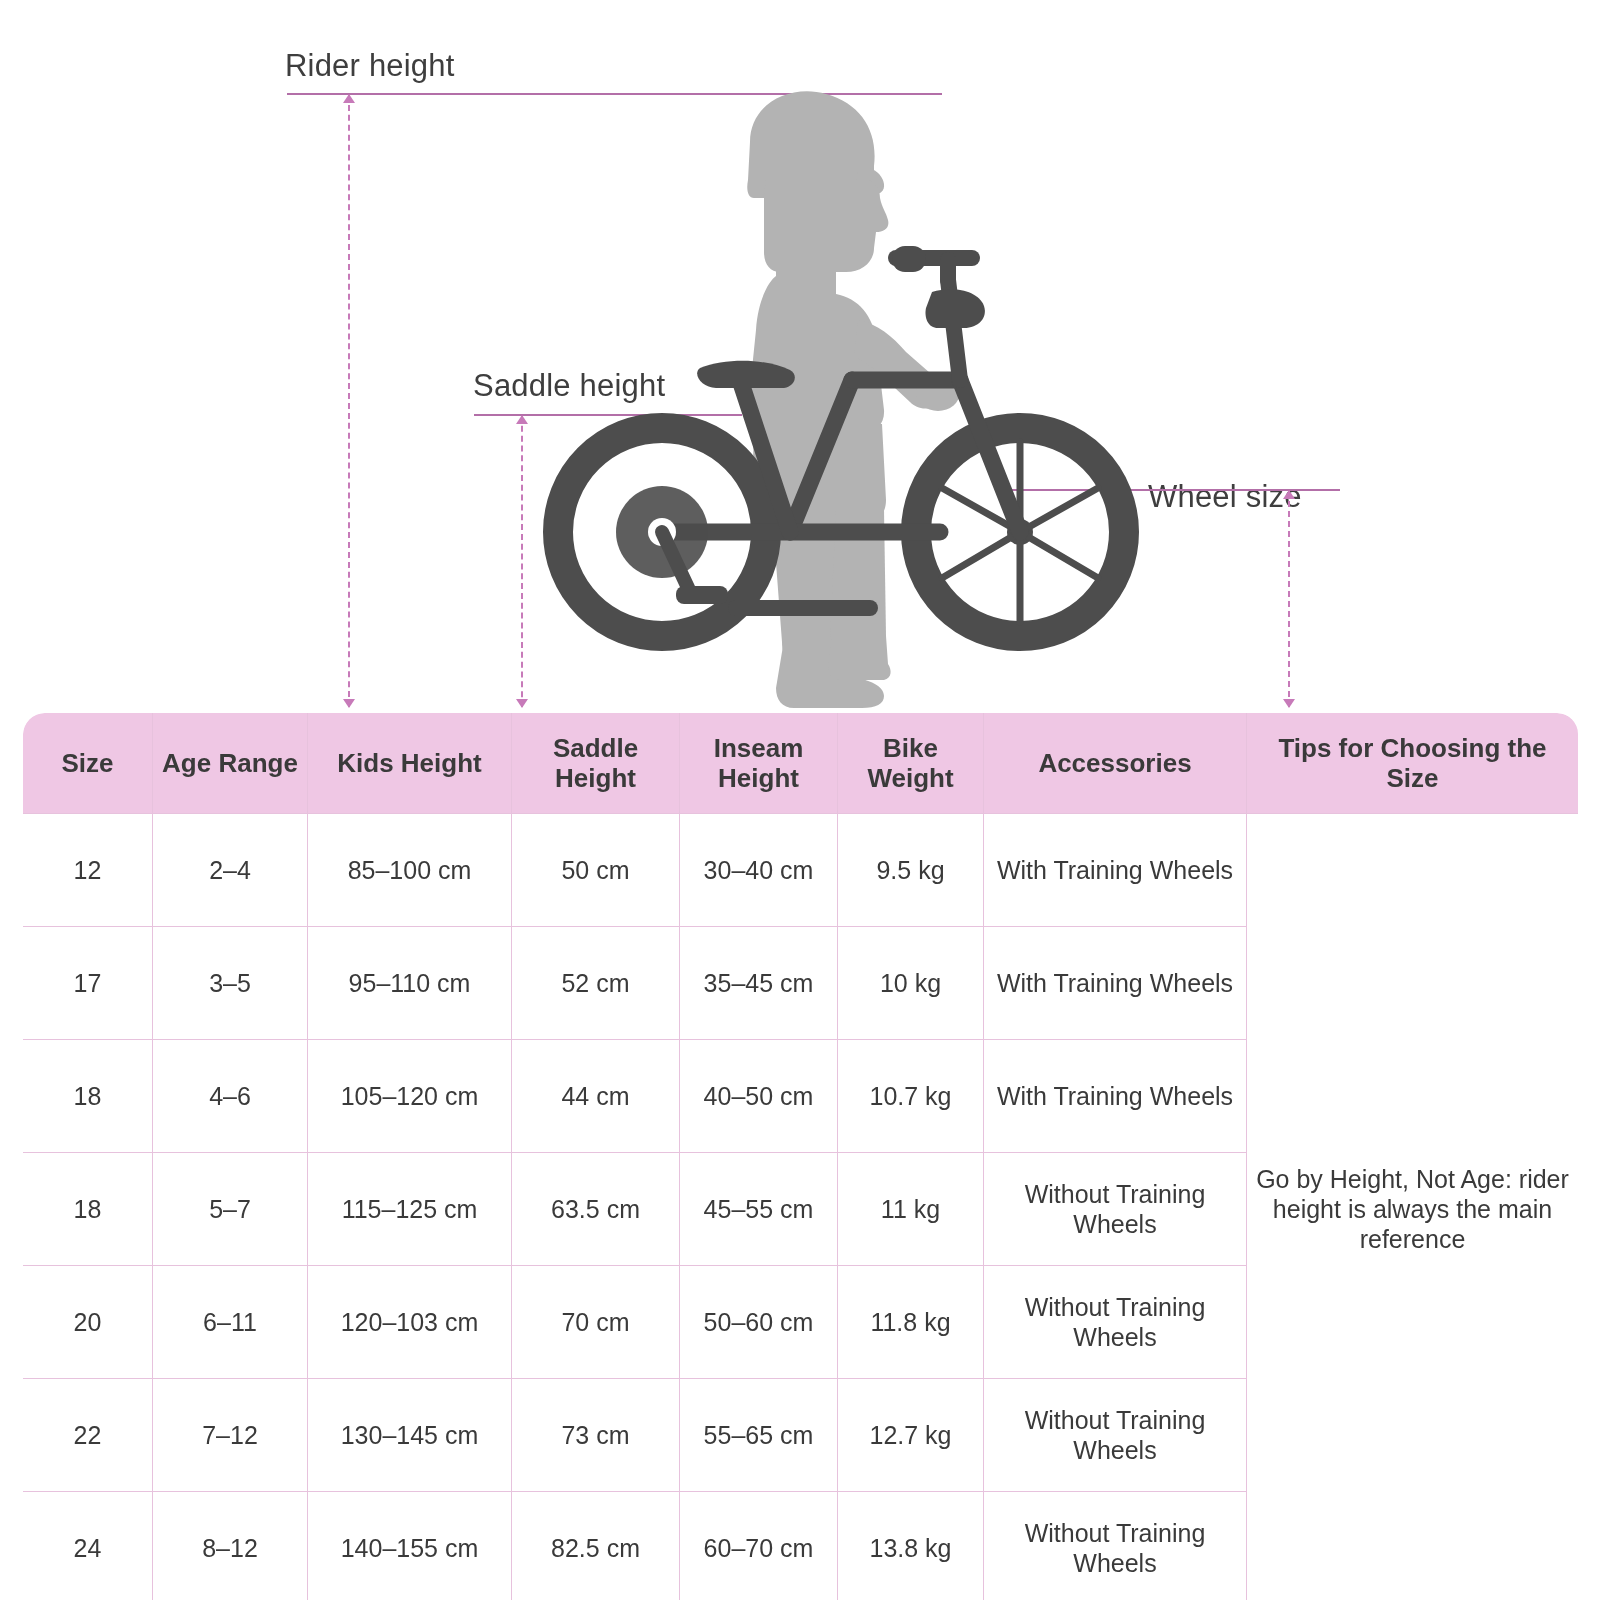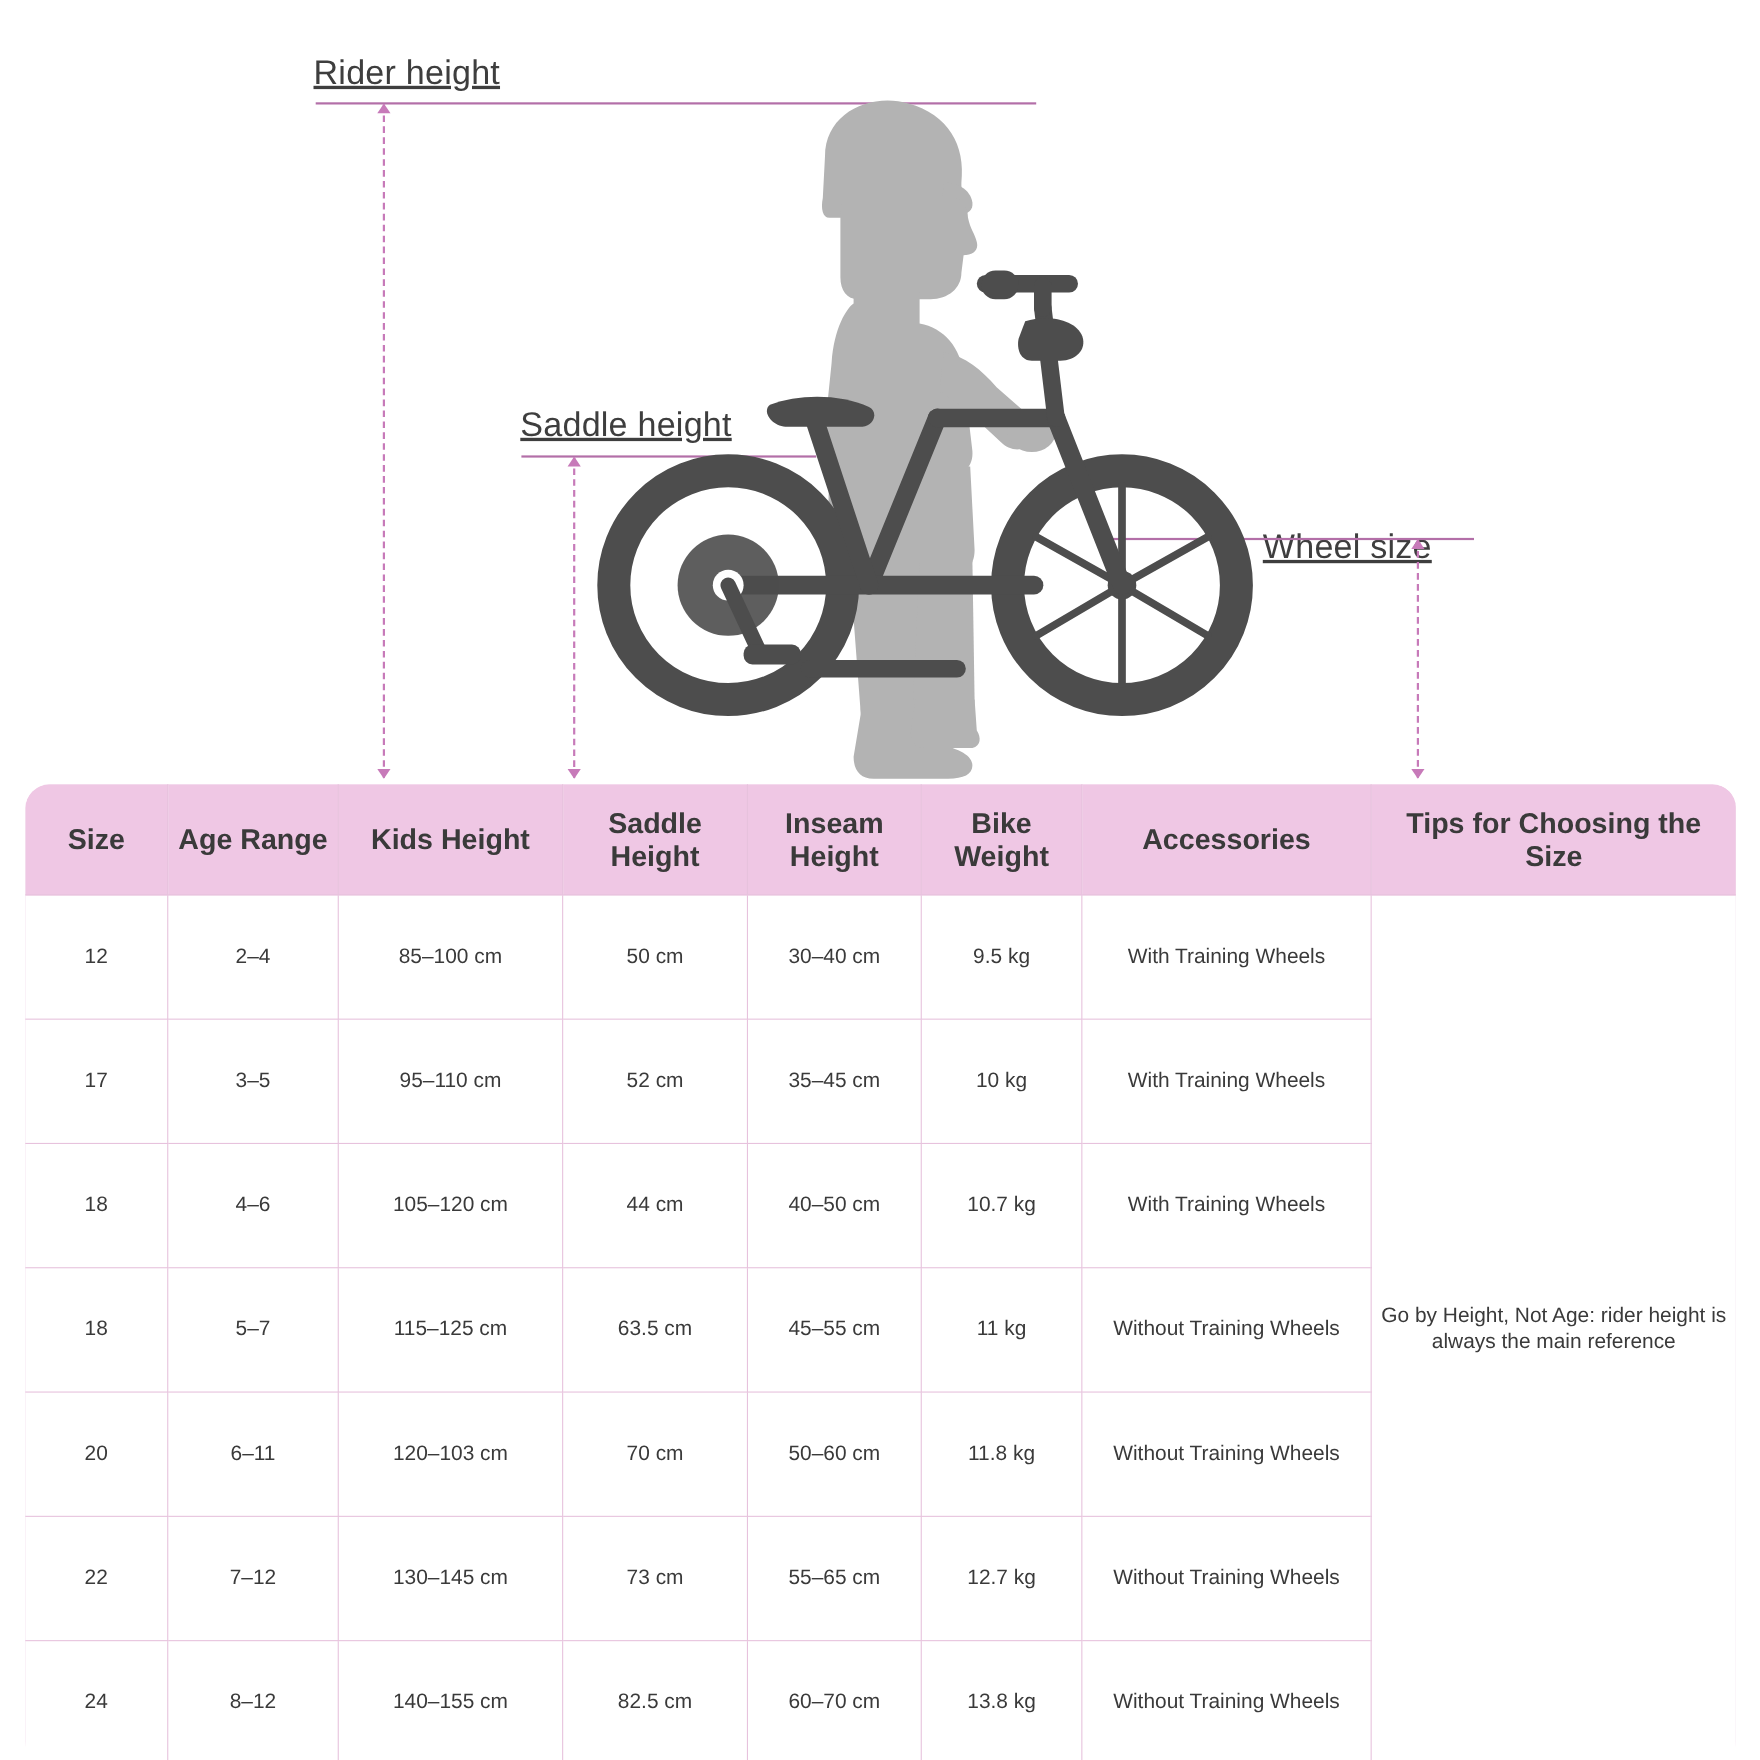--- a/index.html
+++ b/index.html
@@ -24,21 +24,20 @@
     width: 1600px;
     height: 715px;
   }
 
   .dim-label {
     position: absolute;
     font-size: 31px;
     color: #3e3e3e;
     white-space: nowrap;
     letter-spacing: 0.2px;
-    text-decoration: underline;
   }
 
   #rider-height-label { left: 285px; top: 48px; }
   #saddle-height-label { left: 473px; top: 368px; }
   #wheel-size-label { left: 1148px; top: 455px; margin-top: 24px; }
 
   .h-rule {
     position: absolute;
     height: 2px;
     background: #b36fa8;
@@ -106,21 +105,21 @@
   table.size-table thead th {
     background: #efc7e4;
     font-size: 26px;
     font-weight: bold;
     padding: 14px 6px;
     height: 72px;
     line-height: 1.16;
     border-color: #e7c2dd;
   }
   table.size-table tbody td {
-    font-size: 19px;
+    font-size: 25px;
     height: 100px;
     padding: 6px 8px;
     line-height: 1.2;
   }
   td.tips-cell {
     font-size: 25px;
     line-height: 1.35;
     color: #3a3a3a;
   }
   

